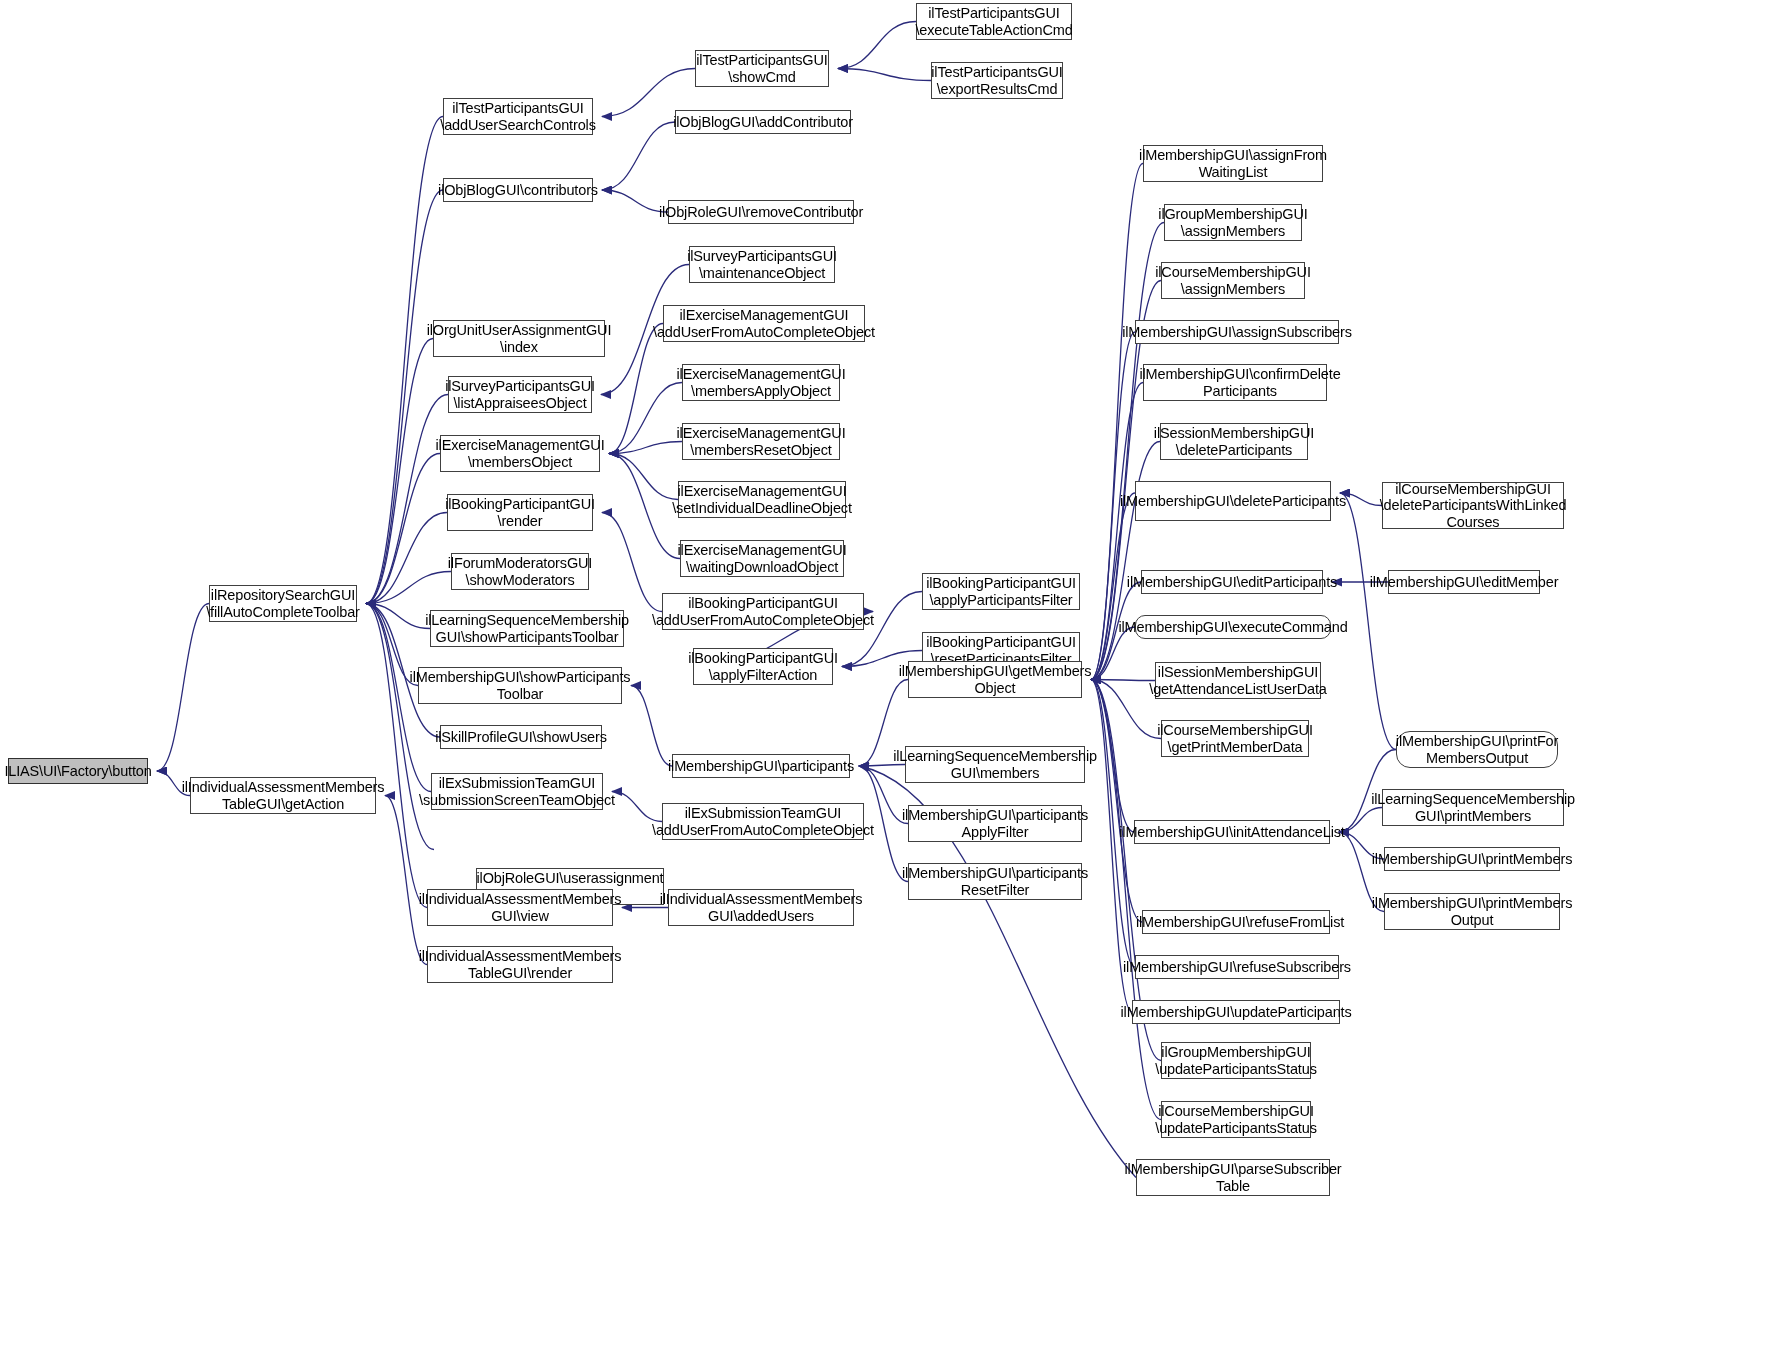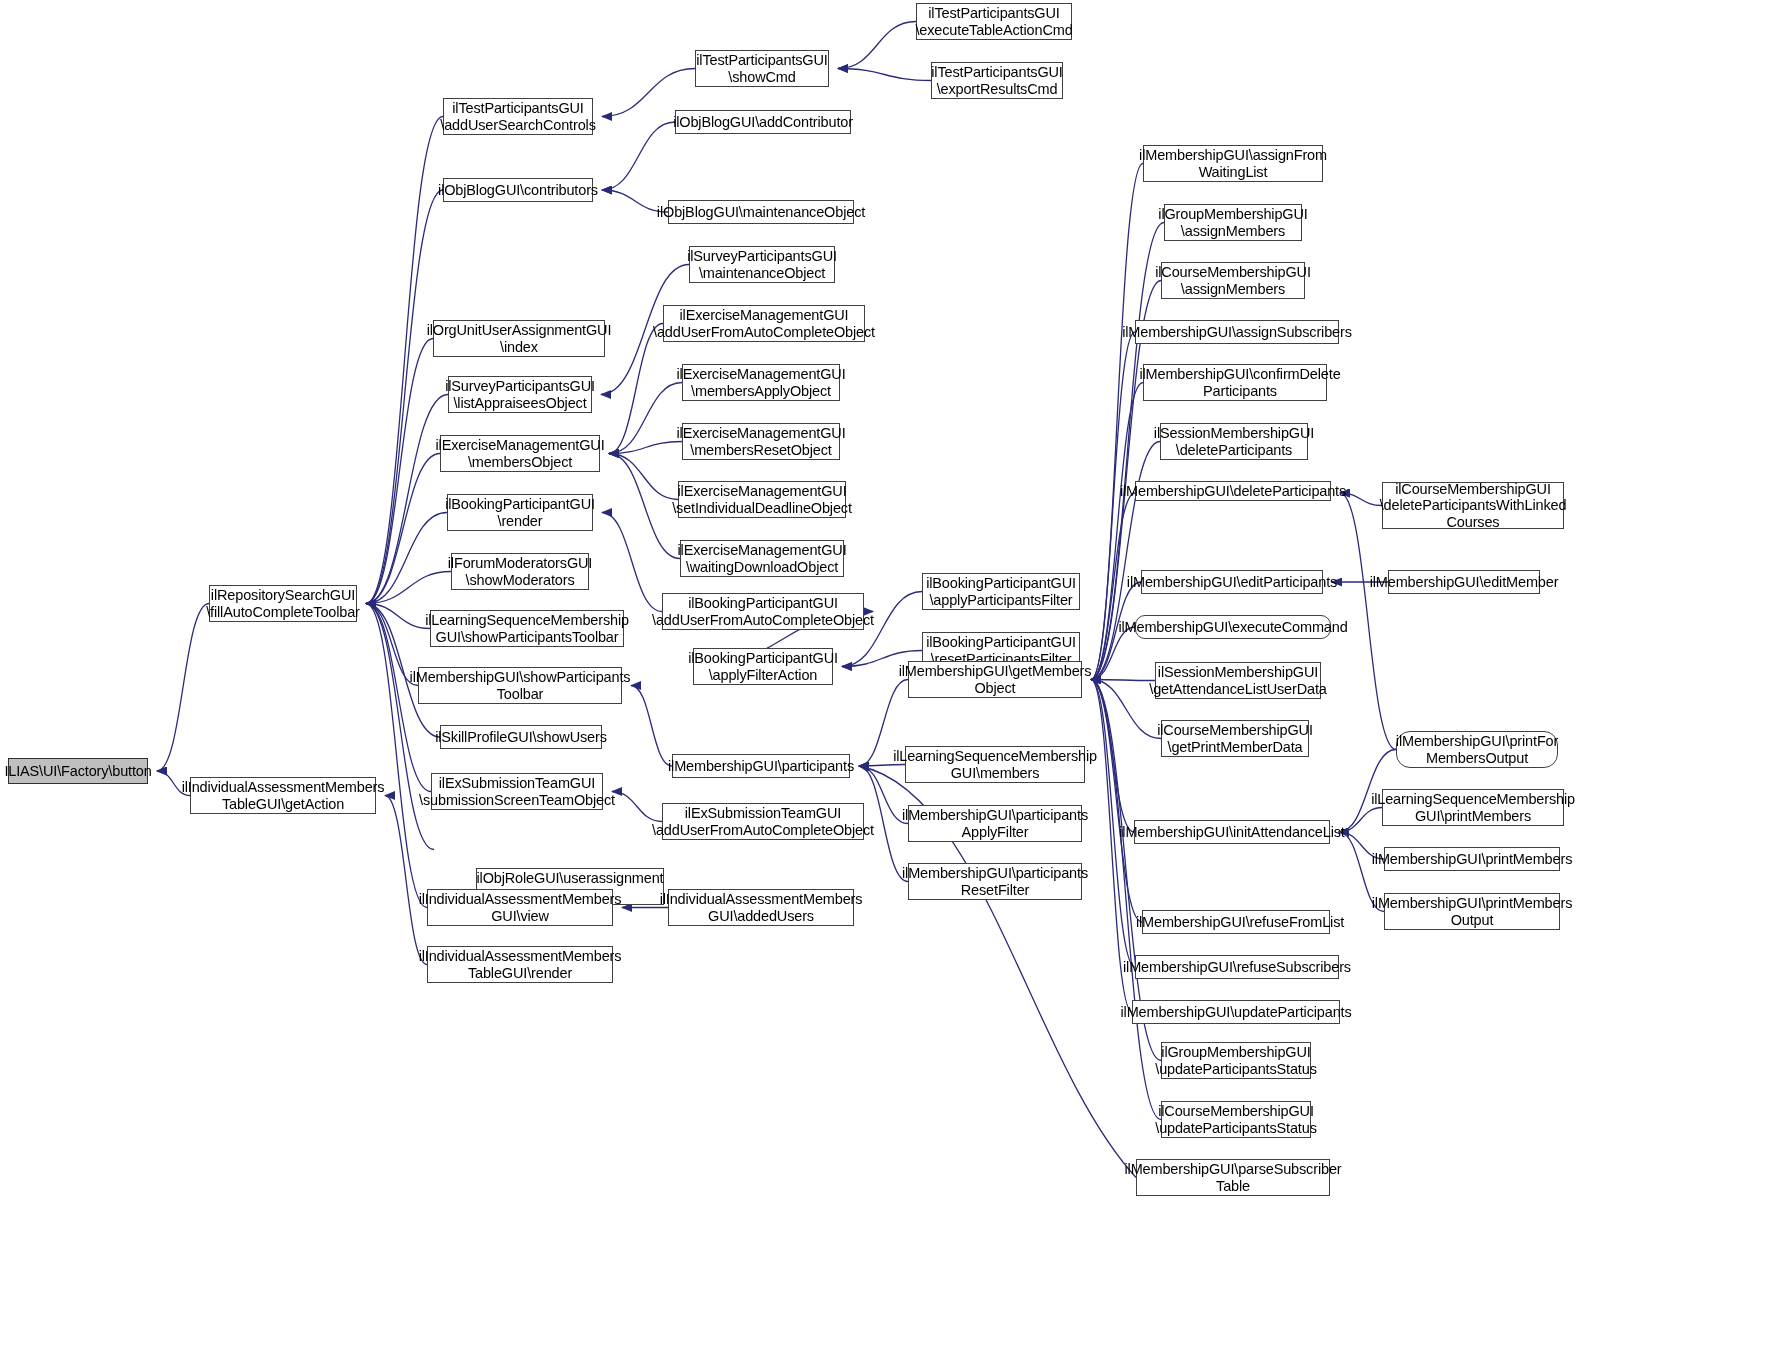--- a/index.html
+++ b/index.html
@@ -148,21 +148,21 @@
 \submissionScreenTeamObject</div>
       <div class="node" style="left: 434px; top: 868px; width: 188px; height: 37px; margin-left: 42px;">ilObjRoleGUI\userassignment
 Object</div>
       <div class="node" style="left: 427px; top: 889px; width: 186px; height: 37px;">ilIndividualAssessmentMembers
 GUI\view</div>
       <div class="node" style="left: 427px; top: 946px; width: 186px; height: 37px;">ilIndividualAssessmentMembers
 TableGUI\render</div>
       <div class="node" style="left: 695px; top: 50px; width: 134px; height: 37px;">ilTestParticipantsGUI
 \showCmd</div>
       <div class="node" style="left: 675px; top: 110px; width: 176px; height: 24px;">ilObjBlogGUI\addContributor</div>
-      <div class="node" style="left: 668px; top: 200px; width: 186px; height: 24px;">ilObjBlogGUI\maintenanceObject</div>
+      <div class="node" style="left: 668px; top: 200px; width: 186px; height: 24px;">ilObjRoleGUI\removeContributor</div>
       <div class="node" style="left: 689px; top: 246px; width: 146px; height: 37px;">ilSurveyParticipantsGUI
 \maintenanceObject</div>
       <div class="node" style="left: 663px; top: 305px; width: 202px; height: 37px;">ilExerciseManagementGUI
 \addUserFromAutoCompleteObject</div>
       <div class="node" style="left: 682px; top: 364px; width: 158px; height: 37px;">ilExerciseManagementGUI
 \membersApplyObject</div>
       <div class="node" style="left: 682px; top: 423px; width: 158px; height: 37px;">ilExerciseManagementGUI
 \membersResetObject</div>
       <div class="node" style="left: 678px; top: 481px; width: 168px; height: 37px;">ilExerciseManagementGUI
 \setIndividualDeadlineObject</div>
@@ -193,21 +193,21 @@
 WaitingList</div>
       <div class="node" style="left: 1164px; top: 204px; width: 138px; height: 37px;">ilGroupMembershipGUI
 \assignMembers</div>
       <div class="node" style="left: 1161px; top: 262px; width: 144px; height: 37px;">ilCourseMembershipGUI
 \assignMembers</div>
       <div class="node" style="left: 1135px; top: 320px; width: 204px; height: 24px;">ilMembershipGUI\assignSubscribers</div>
       <div class="node" style="left: 1143px; top: 364px; width: 184px; height: 37px; padding-left: 10px;">ilMembershipGUI\confirmDelete
 Participants</div>
       <div class="node" style="left: 1160px; top: 423px; width: 148px; height: 37px;">ilSessionMembershipGUI
 \deleteParticipants</div>
-      <div class="node" style="left: 1135px; top: 481px; width: 196px; height: 20px;">ilMembershipGUI\deleteParticipants</div>
+      <div class="node" style="left: 1135px; top: 481px; width: 196px; height: 40px;">ilMembershipGUI\deleteParticipants</div>
       <div class="node" style="left: 1382px; top: 482px; width: 182px; height: 47px;">ilCourseMembershipGUI
 \deleteParticipantsWithLinked
 Courses</div>
       <div class="node" style="left: 1141px; top: 570px; width: 182px; height: 24px;">ilMembershipGUI\editParticipants</div>
       <div class="node" style="left: 1388px; top: 570px; width: 152px; height: 24px;">ilMembershipGUI\editMember</div>
       <div class="node" style="left: 1135px; top: 615px; width: 196px; height: 24px; border-radius: 10px;">ilMembershipGUI\executeCommand</div>
       <div class="node" style="left: 1155px; top: 662px; width: 166px; height: 37px;">ilSessionMembershipGUI
 \getAttendanceListUserData</div>
       <div class="node" style="left: 1161px; top: 720px; width: 148px; height: 37px;">ilCourseMembershipGUI
 \getPrintMemberData</div>

